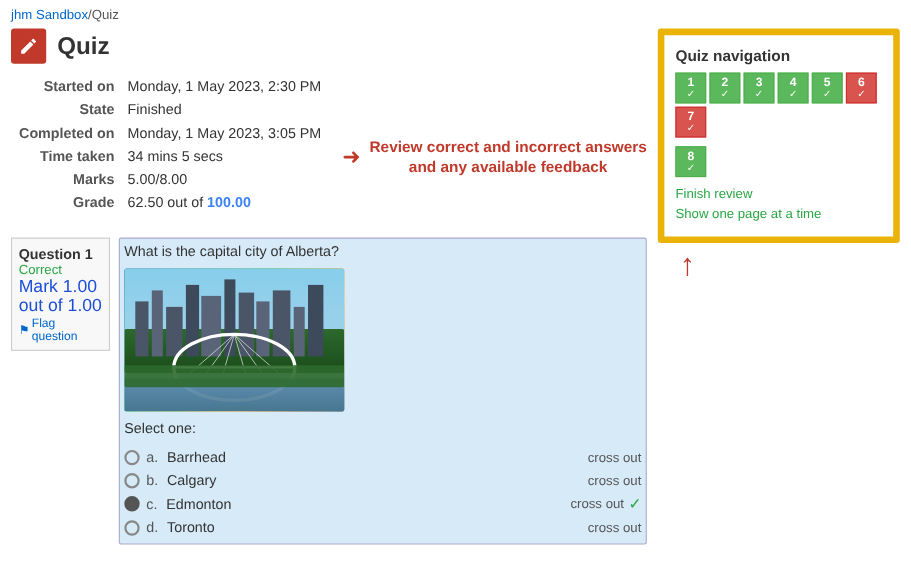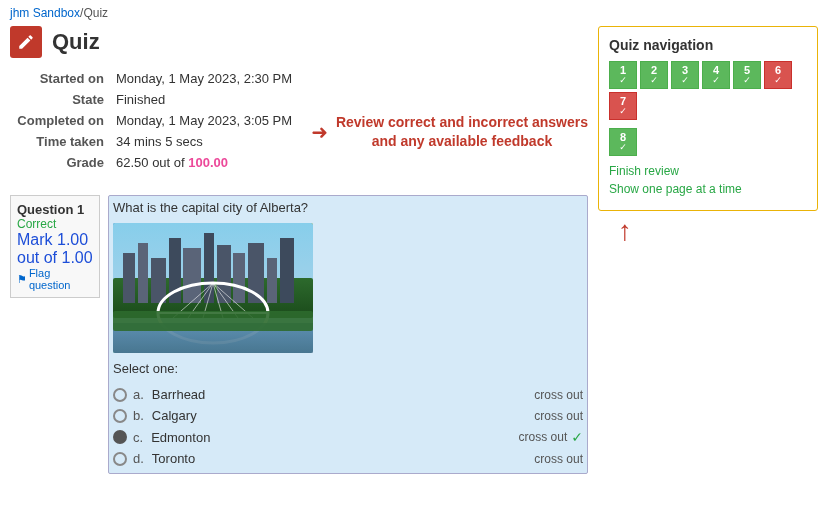--- a/index.html
+++ b/index.html
@@ -19,21 +19,21 @@
     
     .quiz-title-row { display: flex; align-items: center; gap: 10px; margin-bottom: 10px; }
     .quiz-icon { background: #c0392b; color: white; width: 32px; height: 32px; display: flex; align-items: center; justify-content: center; border-radius: 3px; font-size: 16px; flex-shrink: 0; }
     .quiz-title { font-size: 22px; font-weight: bold; color: #333; }
 
     
     .quiz-info-table { width: 100%; border-collapse: collapse; margin-bottom: 12px; }
     .quiz-info-table td { padding: 3px 6px; font-size: 13px; vertical-align: top; }
     .quiz-info-table td:first-child { text-align: right; font-weight: bold; color: #555; width: 100px; }
     .quiz-info-table td:nth-child(2) { color: #333; }
-    .marks-blue { color: #ec4899; font-weight: bold; }
+    .marks-blue { color: #3b82f6; font-weight: bold; }
     .review-text { color: #c0392b; font-size: 14px; font-weight: bold; line-height: 1.3; text-align: center; }
 
     
     .question-sidebar { width: 90px; flex-shrink: 0; }
     .question-label-box { border: 1px solid #ccc; padding: 6px; font-size: 12px; background: #f8f8f8; }
     .question-num { font-weight: bold; font-size: 13px; }
     .correct-label { color: #28a745; font-size: 12px; }
     .mark-info { font-size: 16px; color: #1d4ed8; margin: 0 0; }
     .flag-link { color: #0066cc; font-size: 11px; display: flex; align-items: center; gap: 2px; }
 
@@ -48,21 +48,21 @@
     .answer-option { display: flex; align-items: center; padding: 3px 0; font-size: 13px; }
     .answer-option .radio { margin-right: 6px; width: 14px; height: 14px; border-radius: 50%; border: 2px solid #888; display: inline-block; flex-shrink: 0; }
     .answer-option .radio.checked { background: #555; border-color: #555; }
     .answer-option .letter { margin-right: 8px; color: #555; }
     .answer-option .answer-text { flex: 1; }
     .cross-out { color: #555; font-size: 12px; margin-left: auto; display: flex; align-items: center; gap: 4px; }
     .cross-out .checkmark { color: #28a745; font-size: 14px; }
 
     
     .right-panel { width: 220px; flex-shrink: 0; }
-    .nav-box { border: 1px solid #eab308; padding: 10px; border-radius: 3px; }
+    .nav-box { border: 6px solid #eab308; padding: 10px; border-radius: 3px; }
     .nav-title { font-weight: bold; font-size: 14px; margin-bottom: 8px; }
     .nav-grid { display: flex; flex-wrap: wrap; gap: 3px; margin-bottom: 8px; }
     .nav-btn { width: 28px; height: 28px; border: 1px solid #888; display: flex; flex-direction: column; align-items: center; justify-content: center; font-size: 11px; cursor: pointer; position: relative; }
     .nav-btn .nav-num { font-weight: bold; font-size: 11px; line-height: 1; }
     .nav-btn .nav-check { font-size: 9px; line-height: 1; }
     .nav-btn.correct { background: #5cb85c; color: white; border-color: #4cae4c; }
     .nav-btn.incorrect { background: #d9534f; color: white; border-color: #c9302c; }
     .nav-second-row { display: flex; flex-wrap: wrap; gap: 3px; margin-bottom: 8px; }
     .nav-link { color: #28a745; font-size: 12px; text-decoration: none; display: block; margin-bottom: 4px; cursor: pointer; }
 
@@ -111,20 +111,24 @@
             <td>State</td>
             <td>Finished</td>
           </tr>
           <tr>
             <td>Completed on</td>
             <td>Monday, 1 May 2023, 3:05 PM</td>
           </tr>
           <tr>
             <td>Time taken</td>
             <td>34 mins 5 secs</td>
+          </tr>
+          <tr>
+            <td>Marks</td>
+            <td>5.00/8.00</td>
           </tr>
           <tr>
             <td>Grade</td>
             <td>
               <span>62.50 out of </span><a class="marks-blue">100.00</a>
             </td>
           </tr>
         </tbody>
           </table>
       </div>

